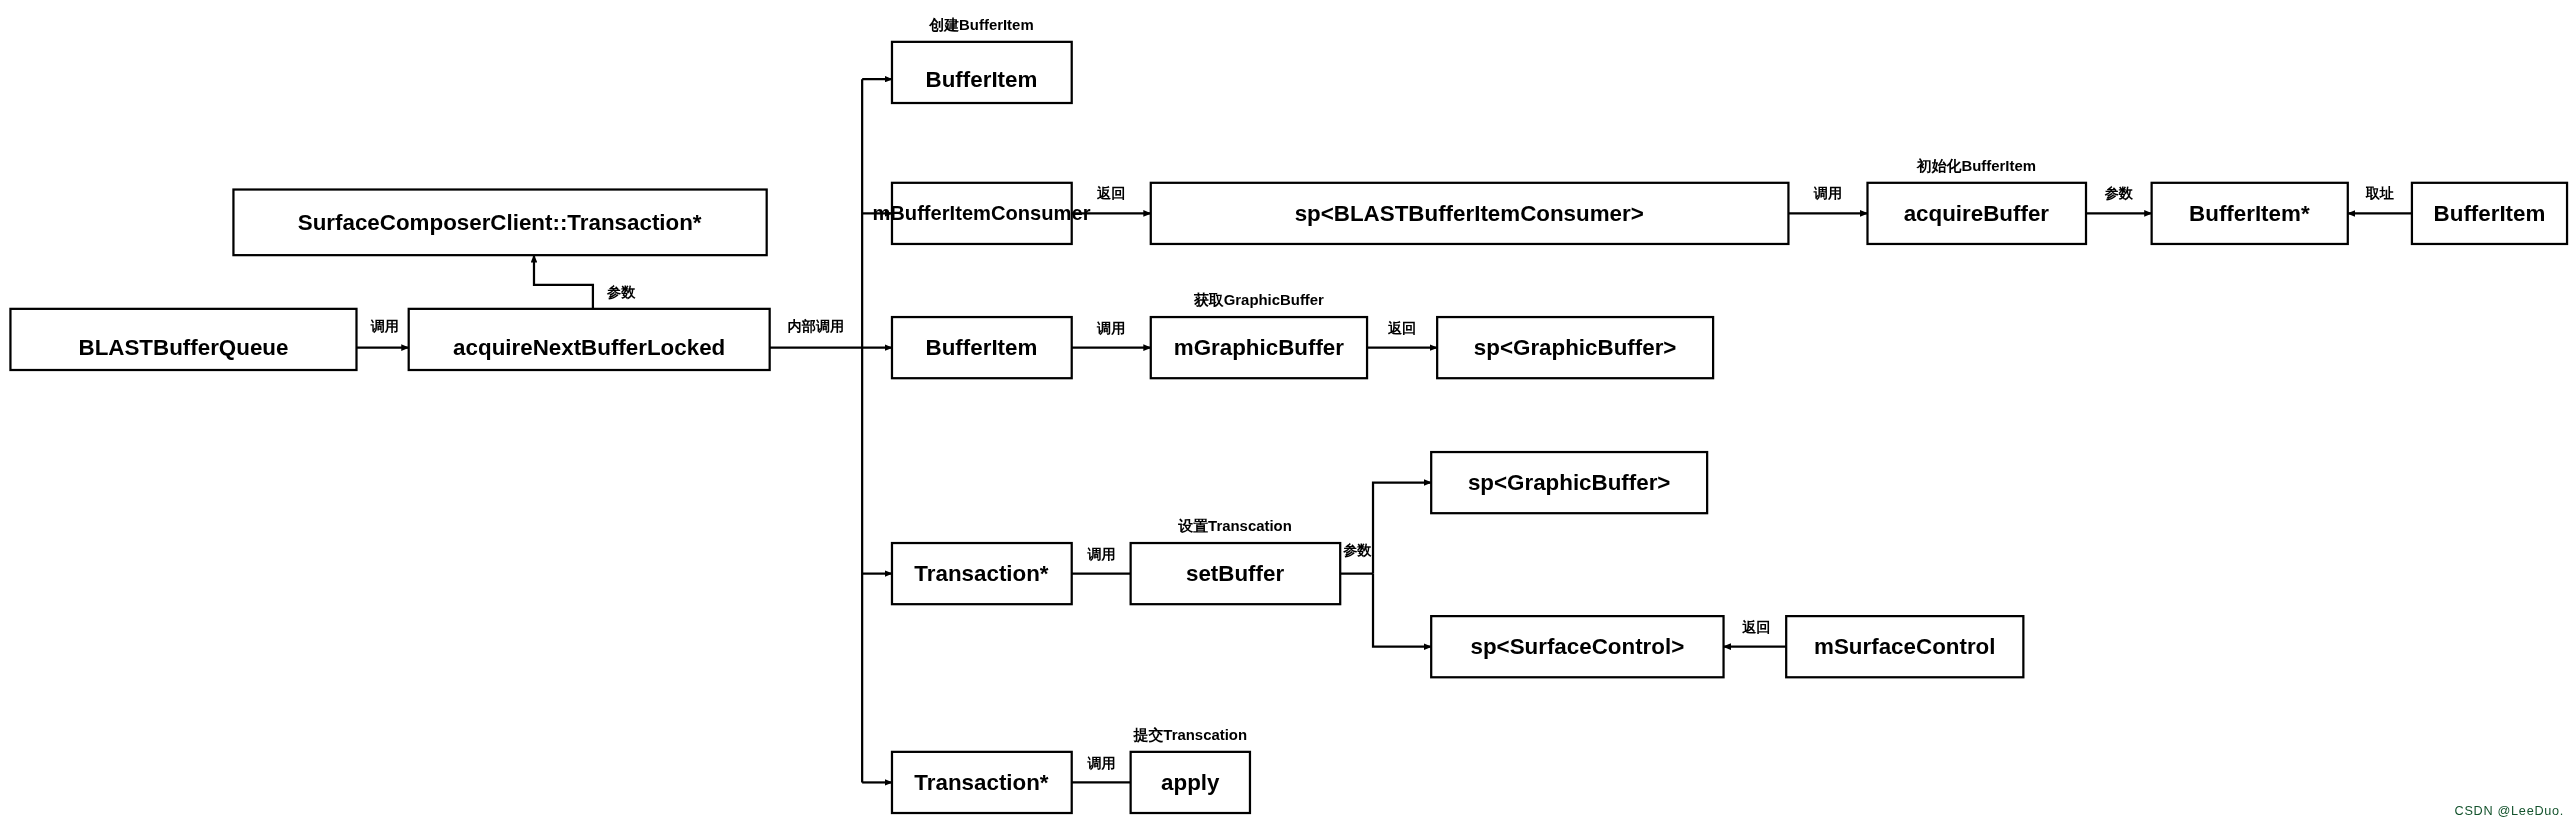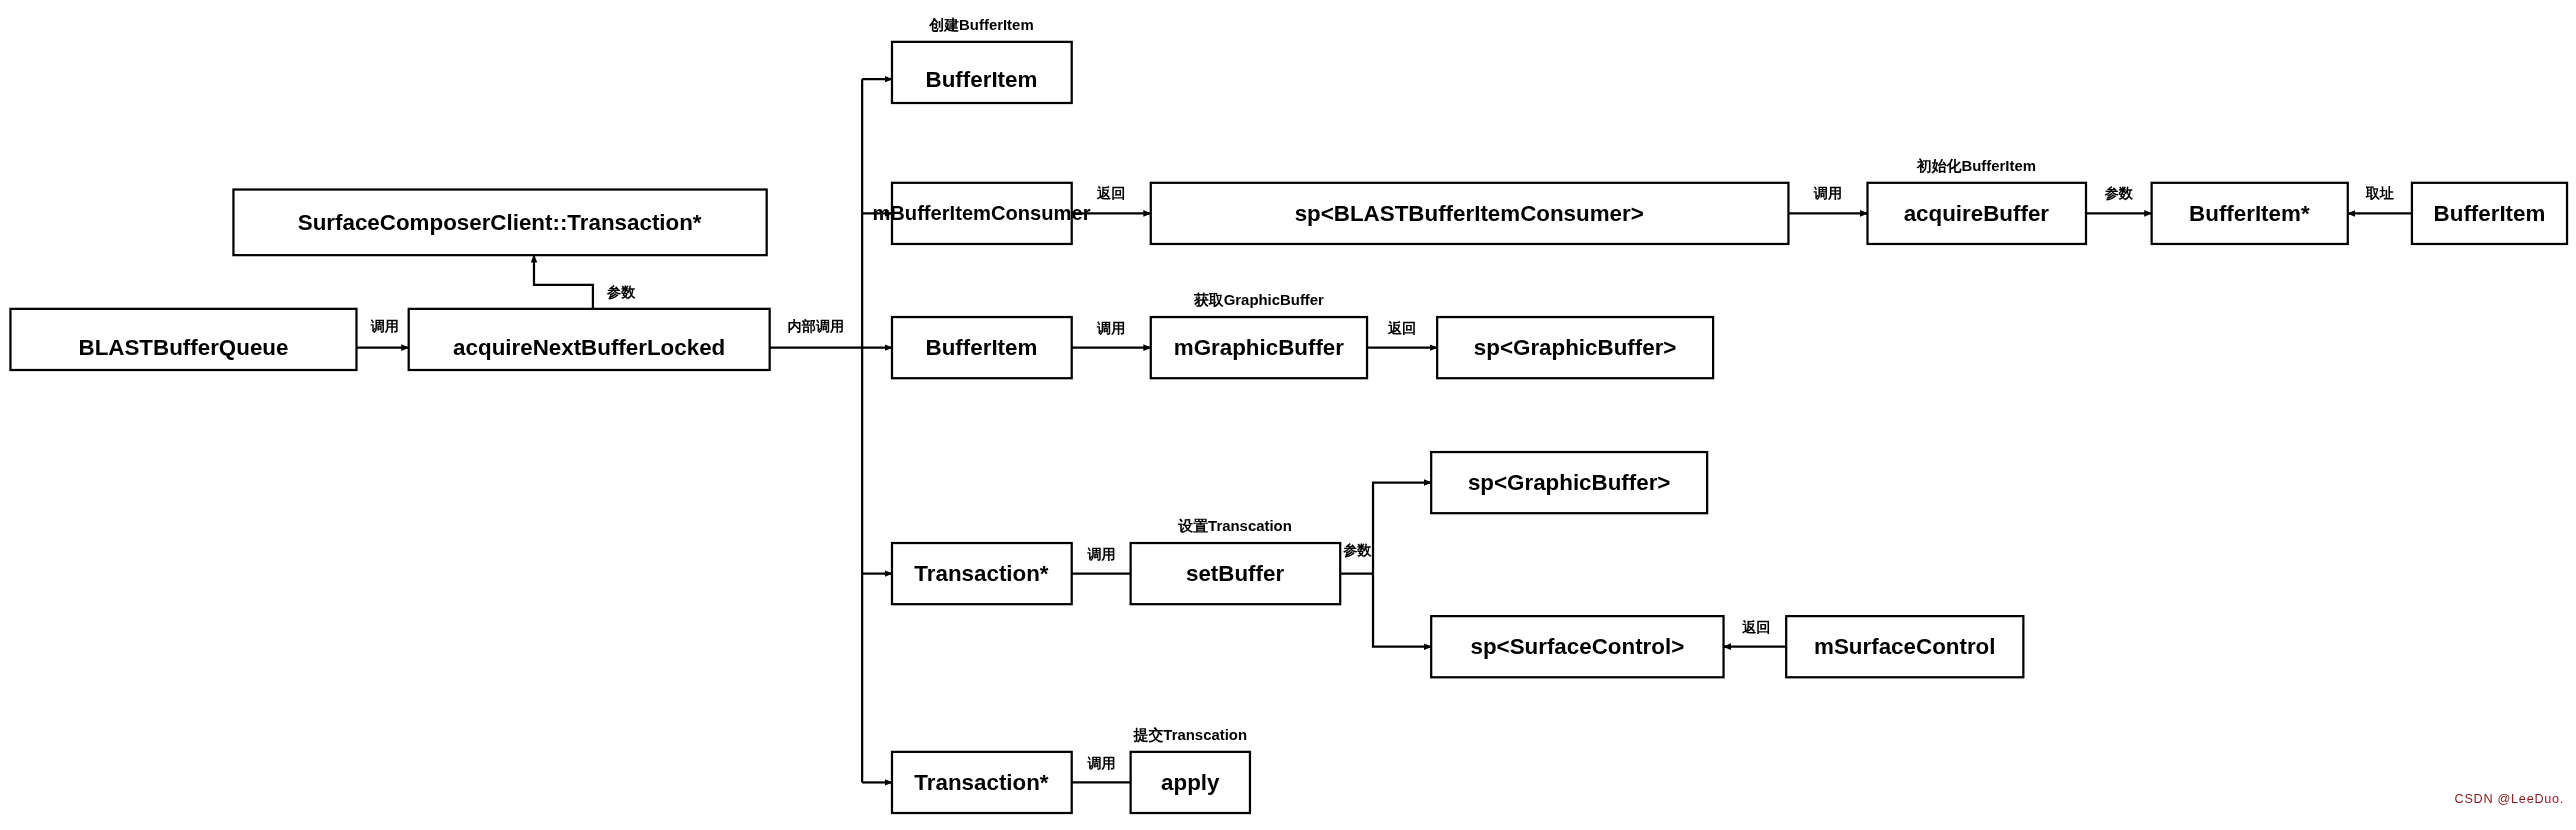--- a/index.html
+++ b/index.html
@@ -56,24 +56,24 @@
   .note-label {
     font-family: "Liberation Sans", "DejaVu Sans", sans-serif;
     font-weight: bold;
     font-size: 20px;
     fill: #000000;
     text-anchor: middle;
   }
   .watermark {
     position: absolute;
     right: 12px;
-    bottom: 25px;
+    bottom: 13px;
     font-family: "Liberation Sans", "DejaVu Sans", sans-serif;
     font-size: 12.7px;
-    color: #7f1d1d;
+    color: #14532d;
     letter-spacing: 0.7px;
     user-select: none;
   }
 </style>
 </head>
 <body>
 
 <div id="diagram-root">
   <svg class="flow" viewBox="0 0 3454 1114" xmlns="http://www.w3.org/2000/svg">
     <defs>

